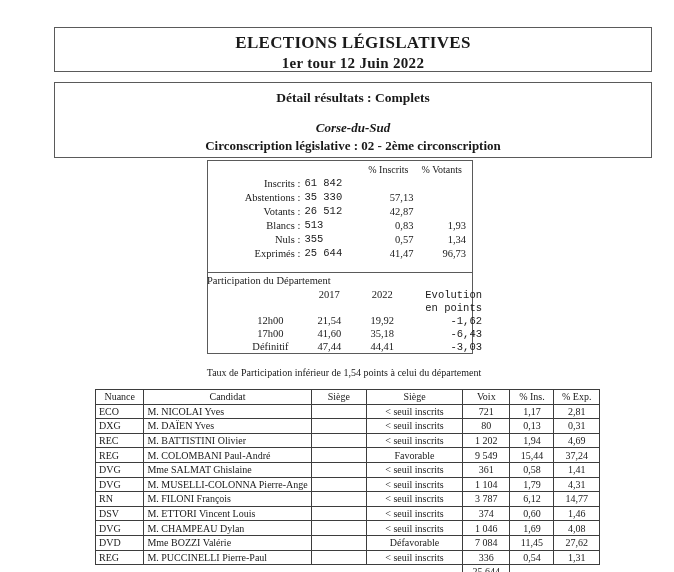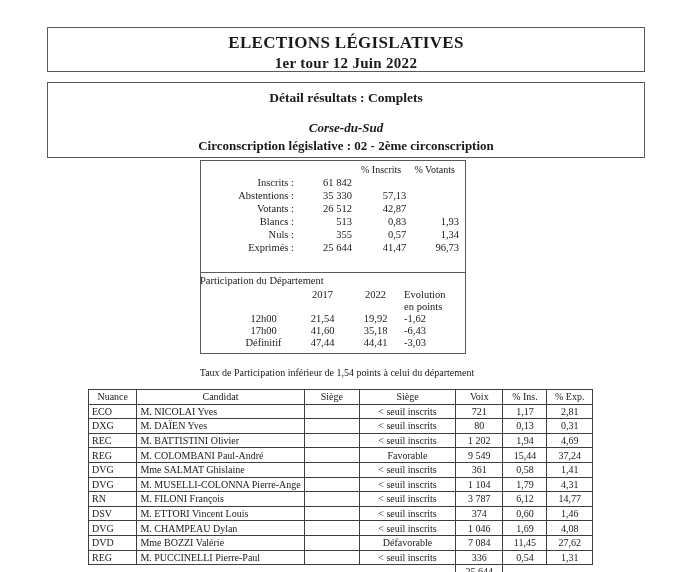--- a/index.html
+++ b/index.html
@@ -1,21 +1,21 @@
 <!DOCTYPE html>
 <html><head>
 <meta charset="utf-8">
 <style>
   html,body{margin:0;padding:0;}
   body{
     width:674px;height:572px;background:#ffffff;
     font-family:"Liberation Serif", serif;
     color:#1a1a1a;position:relative;overflow:hidden;
   }
-  .page{position:absolute;inset:0;}
+  .page{position:absolute;inset:0;margin-left:7px;}
 
   
   .box{position:absolute;border:1px solid #5a5a5a;box-sizing:border-box;background:#fff;}
   #title-box{left:47px;top:27px;width:598px;height:45px;}
   #subtitle-box{left:47px;top:82px;width:598px;height:76px;}
 
   .t-line{text-align:center;font-weight:bold;letter-spacing:.3px;}
   #title-main{font-size:17px;margin-top:5px;}
   #title-sub{font-size:15px;margin-top:2px;}
 
@@ -24,32 +24,32 @@
   #circo-line{font-size:13px;font-weight:bold;margin-top:2px;text-align:center;}
 
   
   #stats-box{left:200px;top:160px;width:266px;height:194px;}
   #stats-divider{position:absolute;left:200px;top:272px;width:266px;height:0;border-top:1px solid #5a5a5a;}
 
   table.plain{border-collapse:collapse;font-size:10.5px;}
   #stats-table{position:absolute;left:205px;top:163px;width:256px;}
   #stats-table td{padding:1px 2px;white-space:nowrap;}
   .lbl{text-align:right;width:92px;}
-  .num{text-align:right;width:58px;}
+  .num{text-align:left;width:58px;font-family:Liberation Mono, monospace;}
   .pct{text-align:right;width:52px;}
   .pct2{text-align:right;width:50px;}
   .hdr-c{text-align:center;font-size:10px;}
 
   
   #part-title{position:absolute;left:200px;top:275px;width:266px;text-align:left;font-size:10.5px;}
   #part-table{position:absolute;left:231px;top:288px;width:246px;}
   #part-table td{padding:0.5px 2px;white-space:nowrap;}
   .p-lbl{text-align:center;width:62px;}
   .p-num{text-align:center;width:50px;}
-  .p-ev{text-align:left;width:72px;}
+  .p-ev{text-align:right;width:72px;font-family:Liberation Mono, monospace;}
 
   #taux-note{position:absolute;left:0;top:367px;width:674px;text-align:center;font-size:10px;}
 
   
   #cand-table{position:absolute;left:88px;top:389px;width:505px;border-collapse:collapse;font-size:10px;}
   #cand-table th,#cand-table td{
     border:1px solid #3d3d3d;padding:0.5px 3px;white-space:nowrap;height:12.6px;
   }
   #cand-table th{font-weight:normal;text-align:center;}
   .c-nuance{width:48px;text-align:left;}

